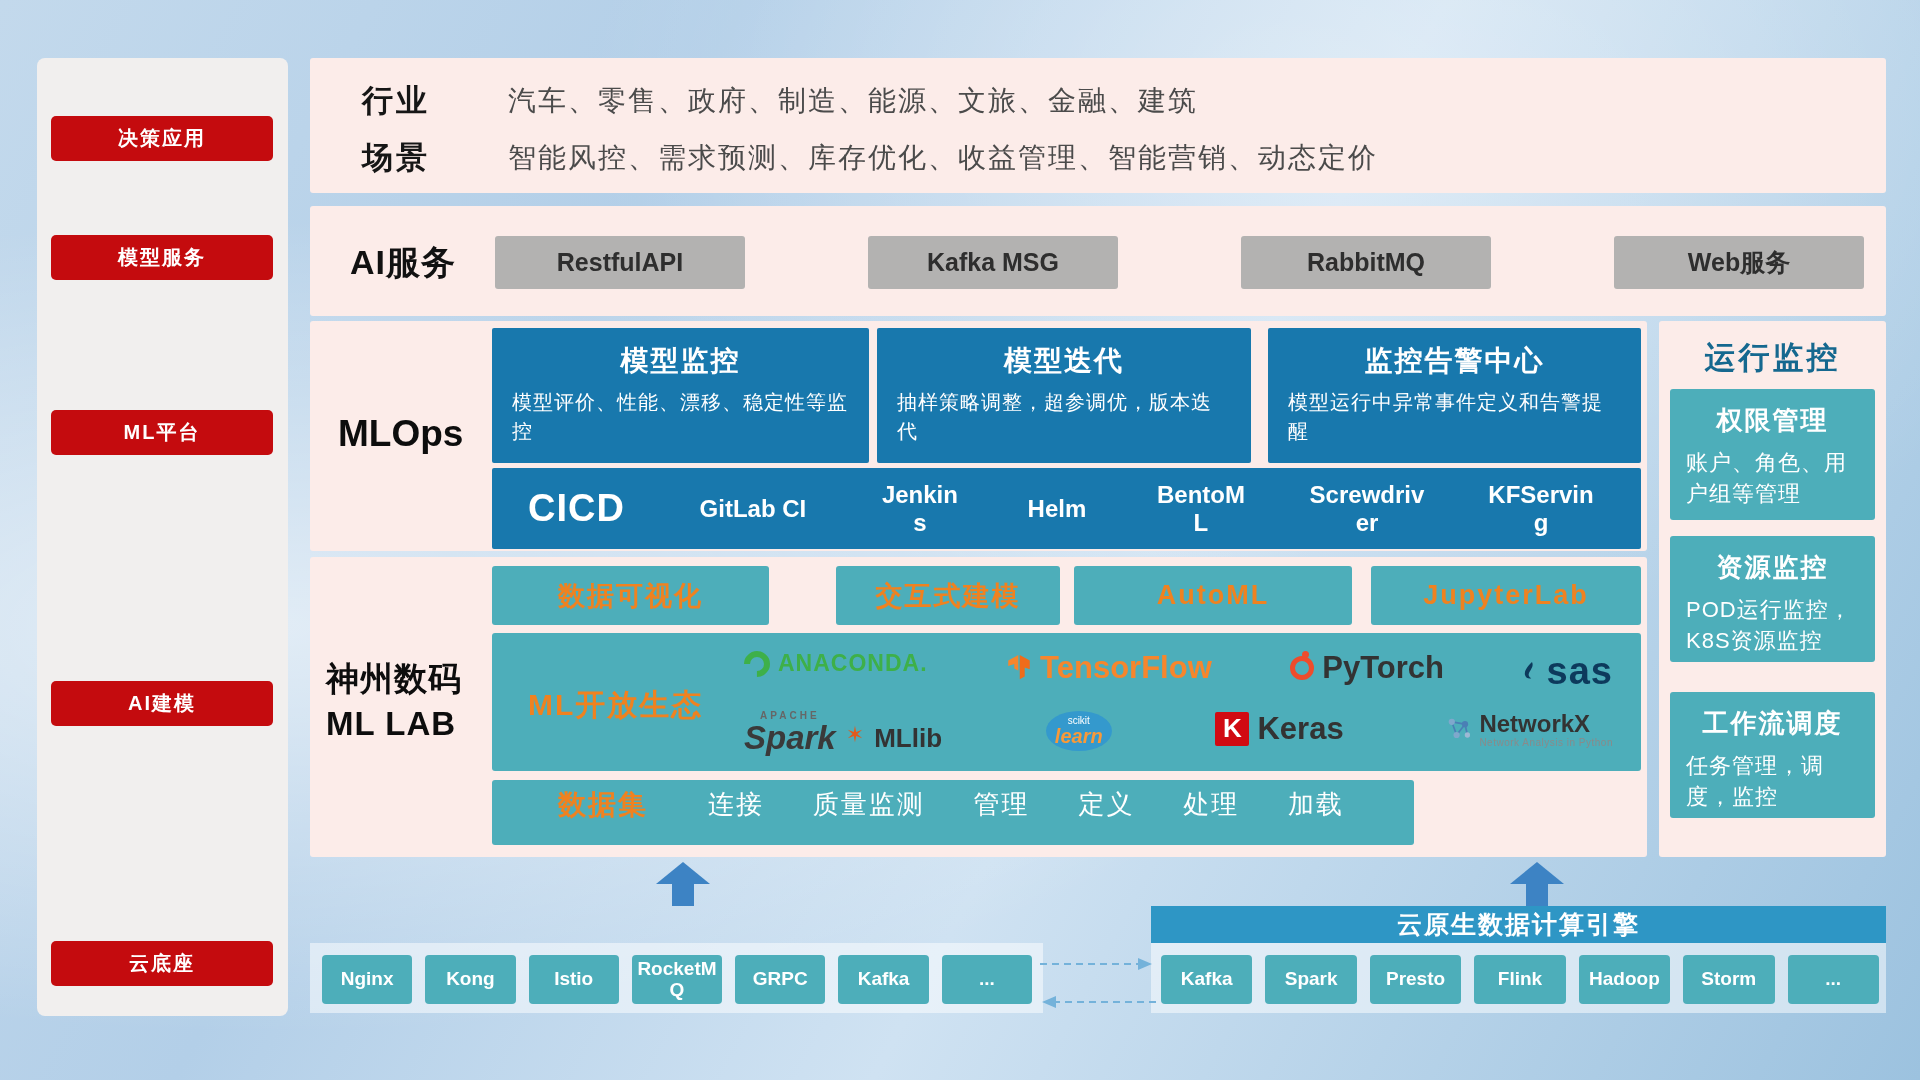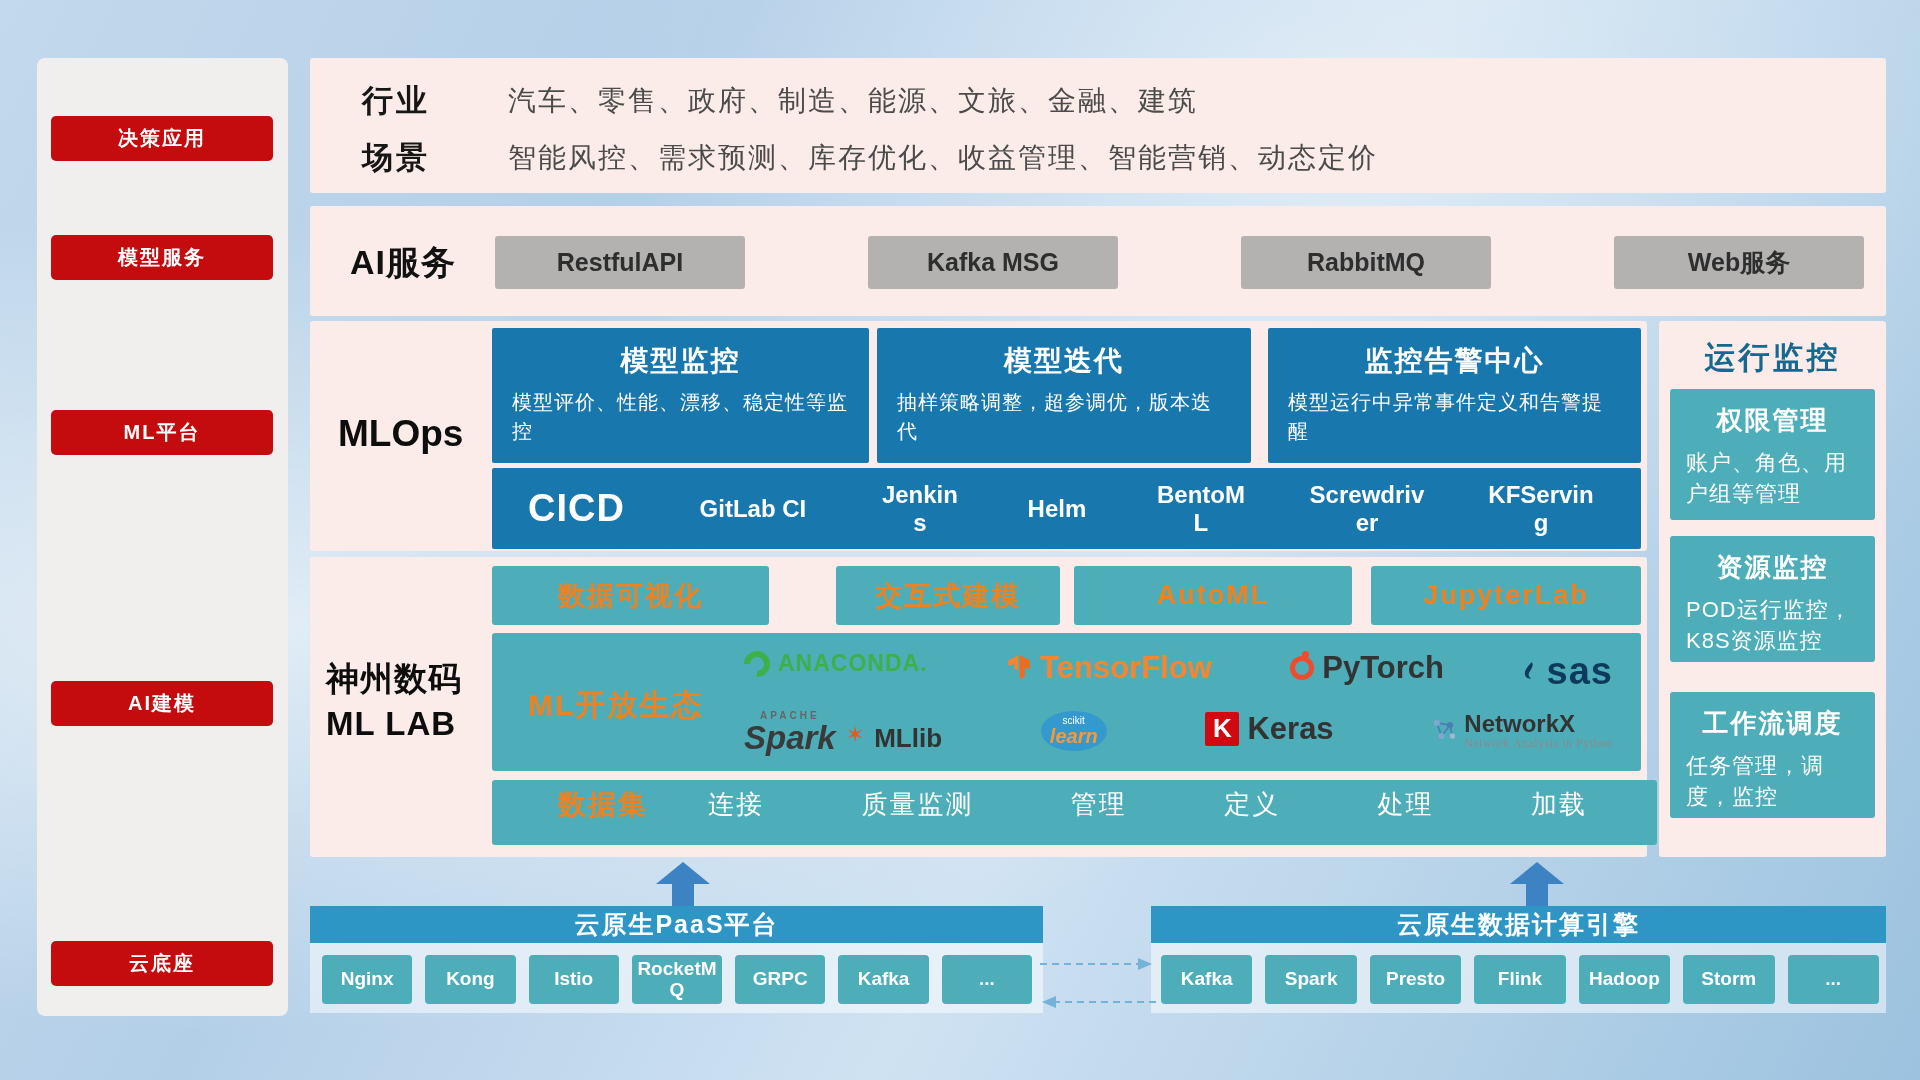--- a/index.html
+++ b/index.html
@@ -85,23 +85,23 @@
     display:flex; flex-direction:column; align-items:center; justify-content:center; }
   .skl-top { font-size:10px; color:#fff; line-height:1; }
   .skl-learn { font-size:20px; font-weight:bold; font-style:italic; color:#f89939; line-height:1; }
 
   .keras-badge { width:34px; height:34px; background:#d10a12; color:#fff; border-radius:2px;
     display:flex; align-items:center; justify-content:center; font-size:26px; font-weight:bold; }
   .keras-text { color:#333; font-weight:bold; font-size:31px; }
 
   .nx-col { display:flex; flex-direction:column; line-height:1.1; }
   .nx-text { color:#333; font-weight:bold; font-size:24px; }
-  .nx-sub { color:#8a8a8a; font-size:12px; letter-spacing:.5px;font-family:Liberation Serif, serif; }
-
-  .dataset-bar { position:absolute; left:182px; top:223px; width:1165px; height:65px; border-radius:3px;
+  .nx-sub { color:#8a8a8a; font-size:10px; letter-spacing:.5px; }
+
+  .dataset-bar { position:absolute; left:182px; top:223px; width:922px; height:65px; border-radius:3px;
     display:flex; align-items:center; color:#fff; padding:0 70px 16px 66px; }
   .ds-label { color:#ef8220; font-size:28px; font-weight:bold; letter-spacing:2px; margin-right:60px; }
   .ds-items { flex:1; display:flex; justify-content:space-between;gap:36px; }
   .ds-item { font-size:26px; letter-spacing:2px; }
 
   
   .mon-title { position:absolute; top:16px; left:0; right:0; text-align:center;
     color:#15688f; font-size:31px; font-weight:bold; letter-spacing:3px; }
   .mon-card { position:absolute; left:11px; width:205px; background:#4daeba; border-radius:3px; color:#fff; }
   .mon-card .mc-title { text-align:center; font-size:26px; font-weight:bold; margin-top:14px; letter-spacing:2px; }
@@ -288,21 +288,20 @@
   <div class="abs up-arrow" style="left:656px;top:862px;">
     <div class="tri"></div>
       <div class="stem"></div>
   </div>
   <div class="abs up-arrow" style="left:1510px;top:862px;">
     <div class="tri"></div>
       <div class="stem"></div>
   </div>
 
   <div class="abs bottom-back" style="left:310px;top:943px;width:733px;height:70px;"></div>
-  <div class="abs bottom-header" style="left:310px;top:906px;width:733px;height:37px;">云原生PaaS平台</div>
   <div class="abs bottom-btns" style="left:322px;top:955px;width:710px;">
     <div class="bb">Nginx</div>
     <div class="bb">Kong</div>
     <div class="bb">Istio</div>
     <div class="bb">RocketMQ</div>
     <div class="bb">GRPC</div>
     <div class="bb">Kafka</div>
     <div class="bb">...</div>
   </div>
 

